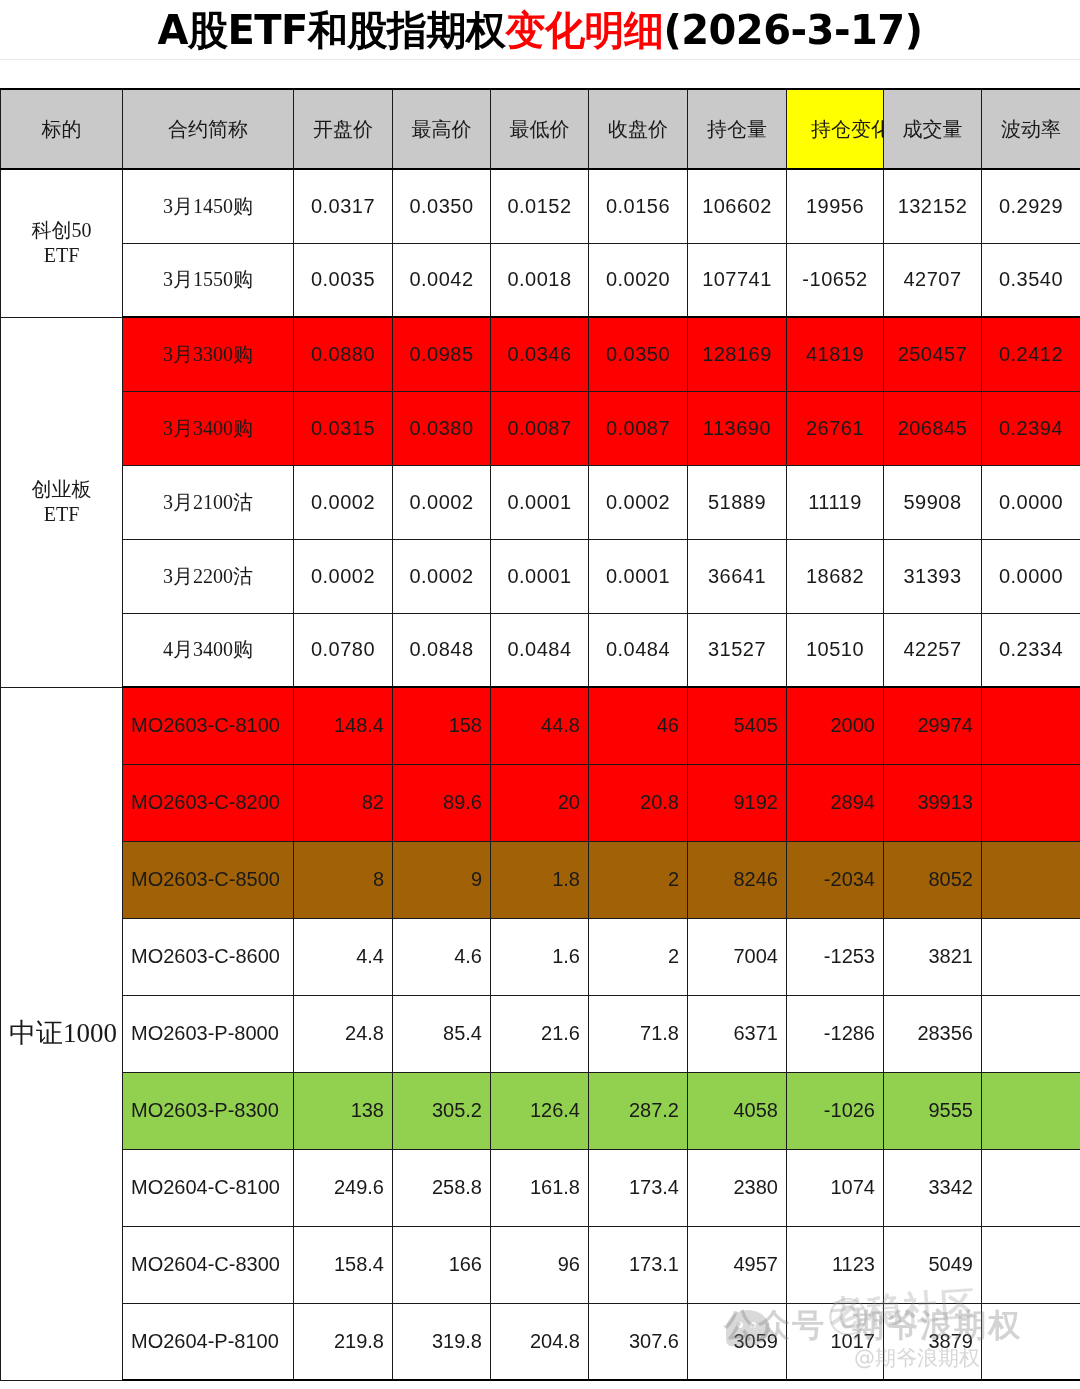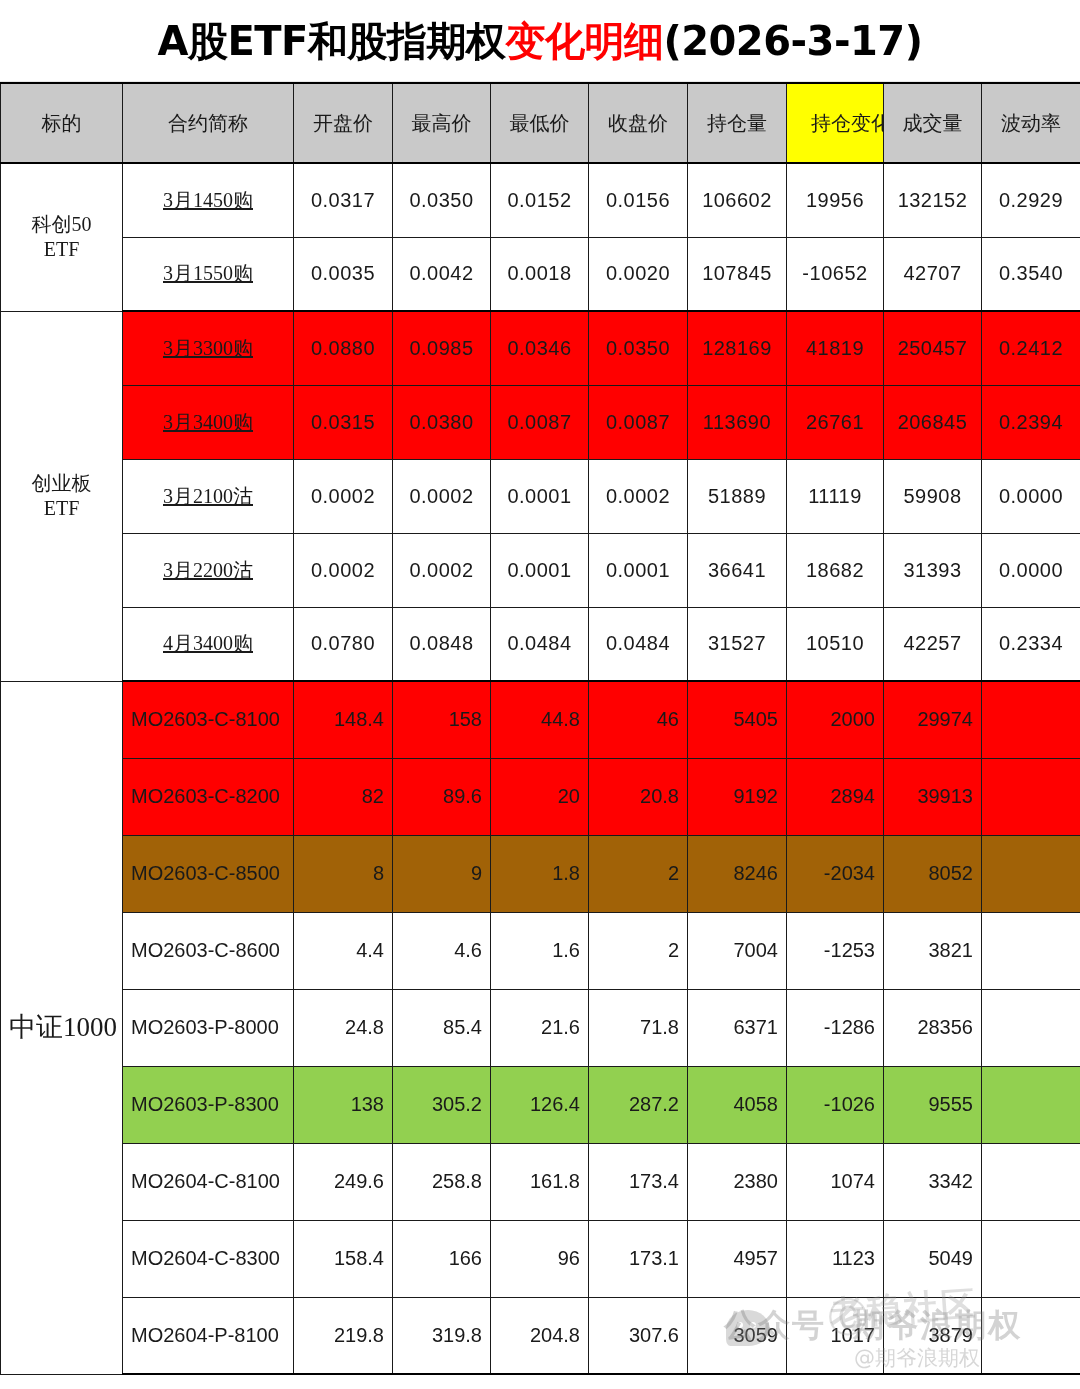--- a/index.html
+++ b/index.html
@@ -15,21 +15,21 @@
   }
   #page {
     position: relative;
     width: 1080px;
     height: 1389px;
     box-sizing: border-box;
   }
 
   
   #title-bar {
-    height: 82px;
+    height: 60px;
     display: flex;
     align-items: center;
     justify-content: center;
     background: #ffffff;
     box-sizing: border-box;
     border-bottom: 1px solid #e8e8e8;
   }
   #title-text {
     font-family: "DejaVu Sans", "Liberation Sans", sans-serif;
     font-weight: bold;
@@ -42,20 +42,21 @@
   #title-text .hl { color: #ff0000; }
 
   
   table.grid {
     border-collapse: collapse;
     table-layout: fixed;
     width: 1080px;
     border-top: 2px solid #000;
     border-left: 1px solid #aaa;
     border-right: 1px solid #aaa;
+    margin-top: 28px;
   }
   table.grid td, table.grid th {
     border: 1px solid #1a1a1a;
     padding: 0 8px;
     box-sizing: border-box;
     font-size: 20px;
     color: #1a1a1a;
     overflow: hidden;
     white-space: nowrap;
   }
@@ -87,21 +88,21 @@
   td.underlying .u1 { display:block; }
   td.underlying .u2 { display:block; }
   td.underlying.single { font-size: 27px; }
 
   
   td.name  { text-align: center; }
   td.num   { text-align: center; }
   tr.mo td.name { text-align: left; font-family: "Liberation Sans", sans-serif; font-size: 20px;}
   tr.mo td.num  { text-align: right; font-family: "Liberation Sans", sans-serif; font-size: 20px;}
   tr.etf td.num { font-family: Liberation Sans, sans-serif; letter-spacing: 0.5px; }
-  tr.etf td.name { font-family: "Liberation Serif", serif; text-decoration: underline; }
+  tr.etf td.name { font-family: "Liberation Serif", serif; }
 
   tr.h-etf td { height: 74px; }
   tr.h-mo  td { height: 77px; }
 
   
   tr.fill-red   td:not(.underlying) { background: #ff0000; }
   tr.fill-green td:not(.underlying) { background: #a16207; }
   tr.fill-lgreen td:not(.underlying){ background: #92d050; }
   tr.fill-none  td:not(.underlying) { background: #ffffff; }
 
@@ -224,21 +225,21 @@
           <td class="num">19956</td>
           <td class="num">132152</td>
           <td class="num">0.2929</td>
         </tr>
         <tr class="etf h-etf fill-none grp-end">
           <td class="name">3月1550购</td>
           <td class="num">0.0035</td>
           <td class="num">0.0042</td>
           <td class="num">0.0018</td>
           <td class="num">0.0020</td>
-          <td class="num">107845</td>
+          <td class="num">107741</td>
           <td class="num">-10652</td>
           <td class="num">42707</td>
           <td class="num">0.3540</td>
         </tr>
         <tr class="etf h-etf fill-red">
           <td class="underlying" rowspan="5">
             <span class="u1">创业板</span>
             <span class="u2">ETF</span>
           </td>
           <td class="name">3月3300购</td>

